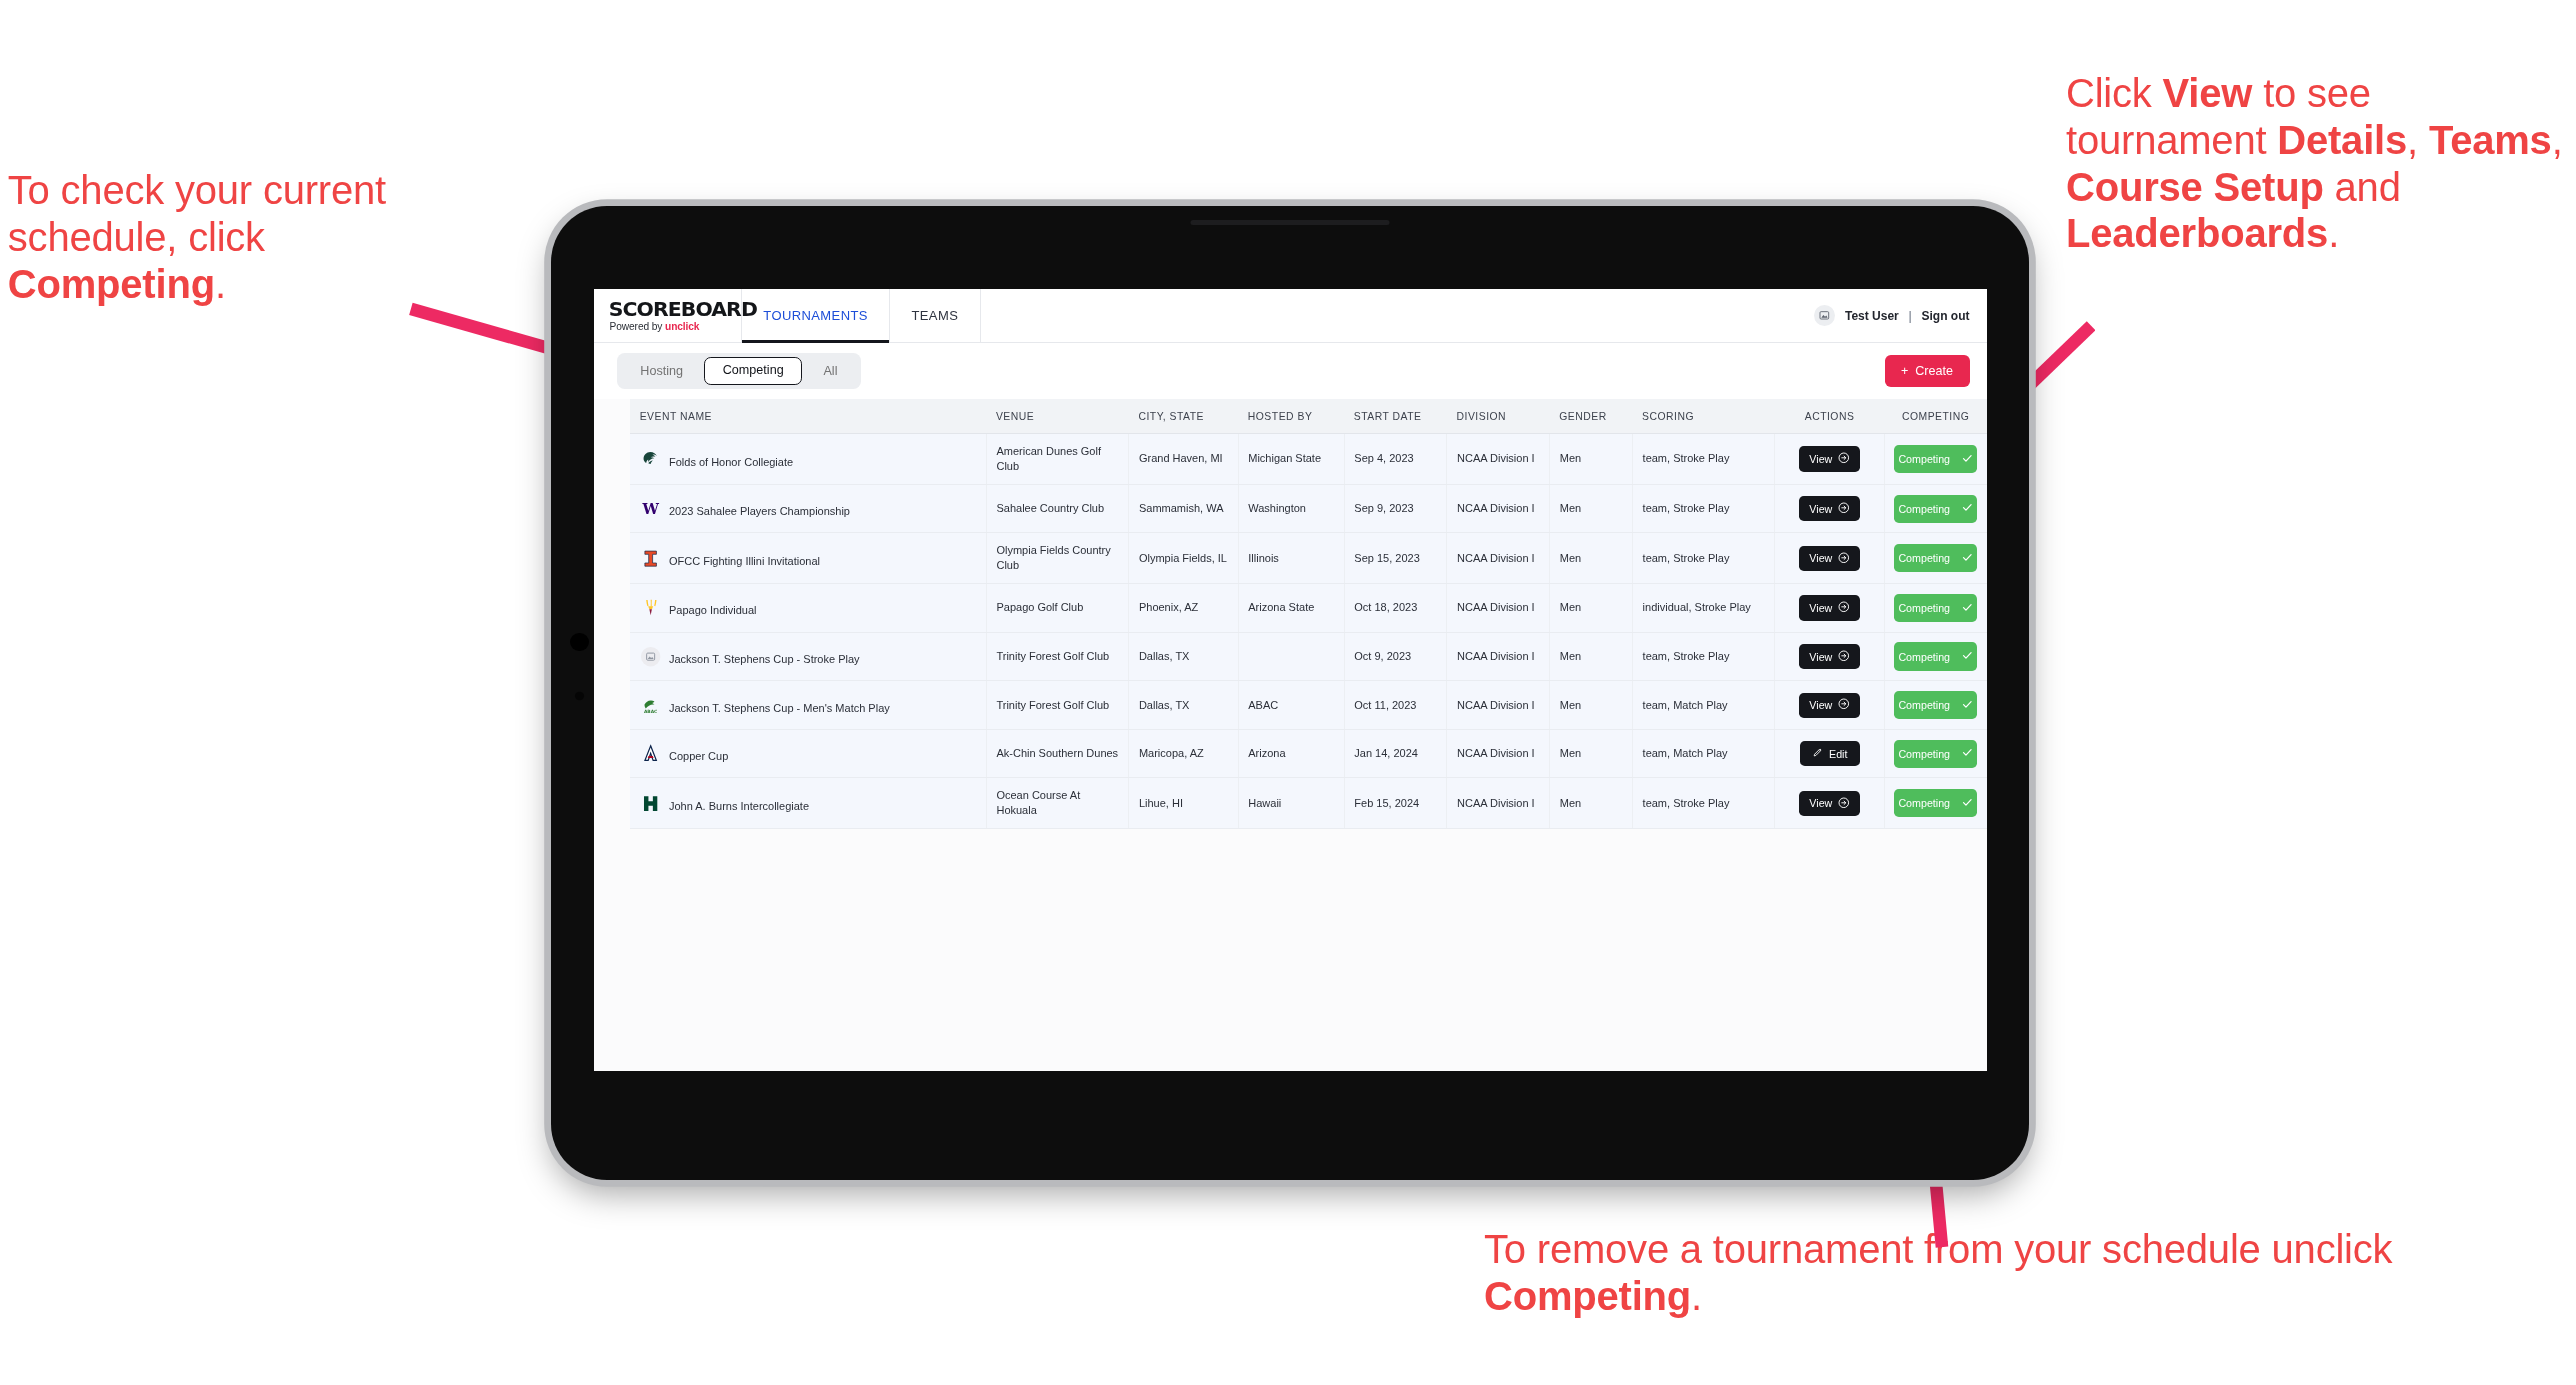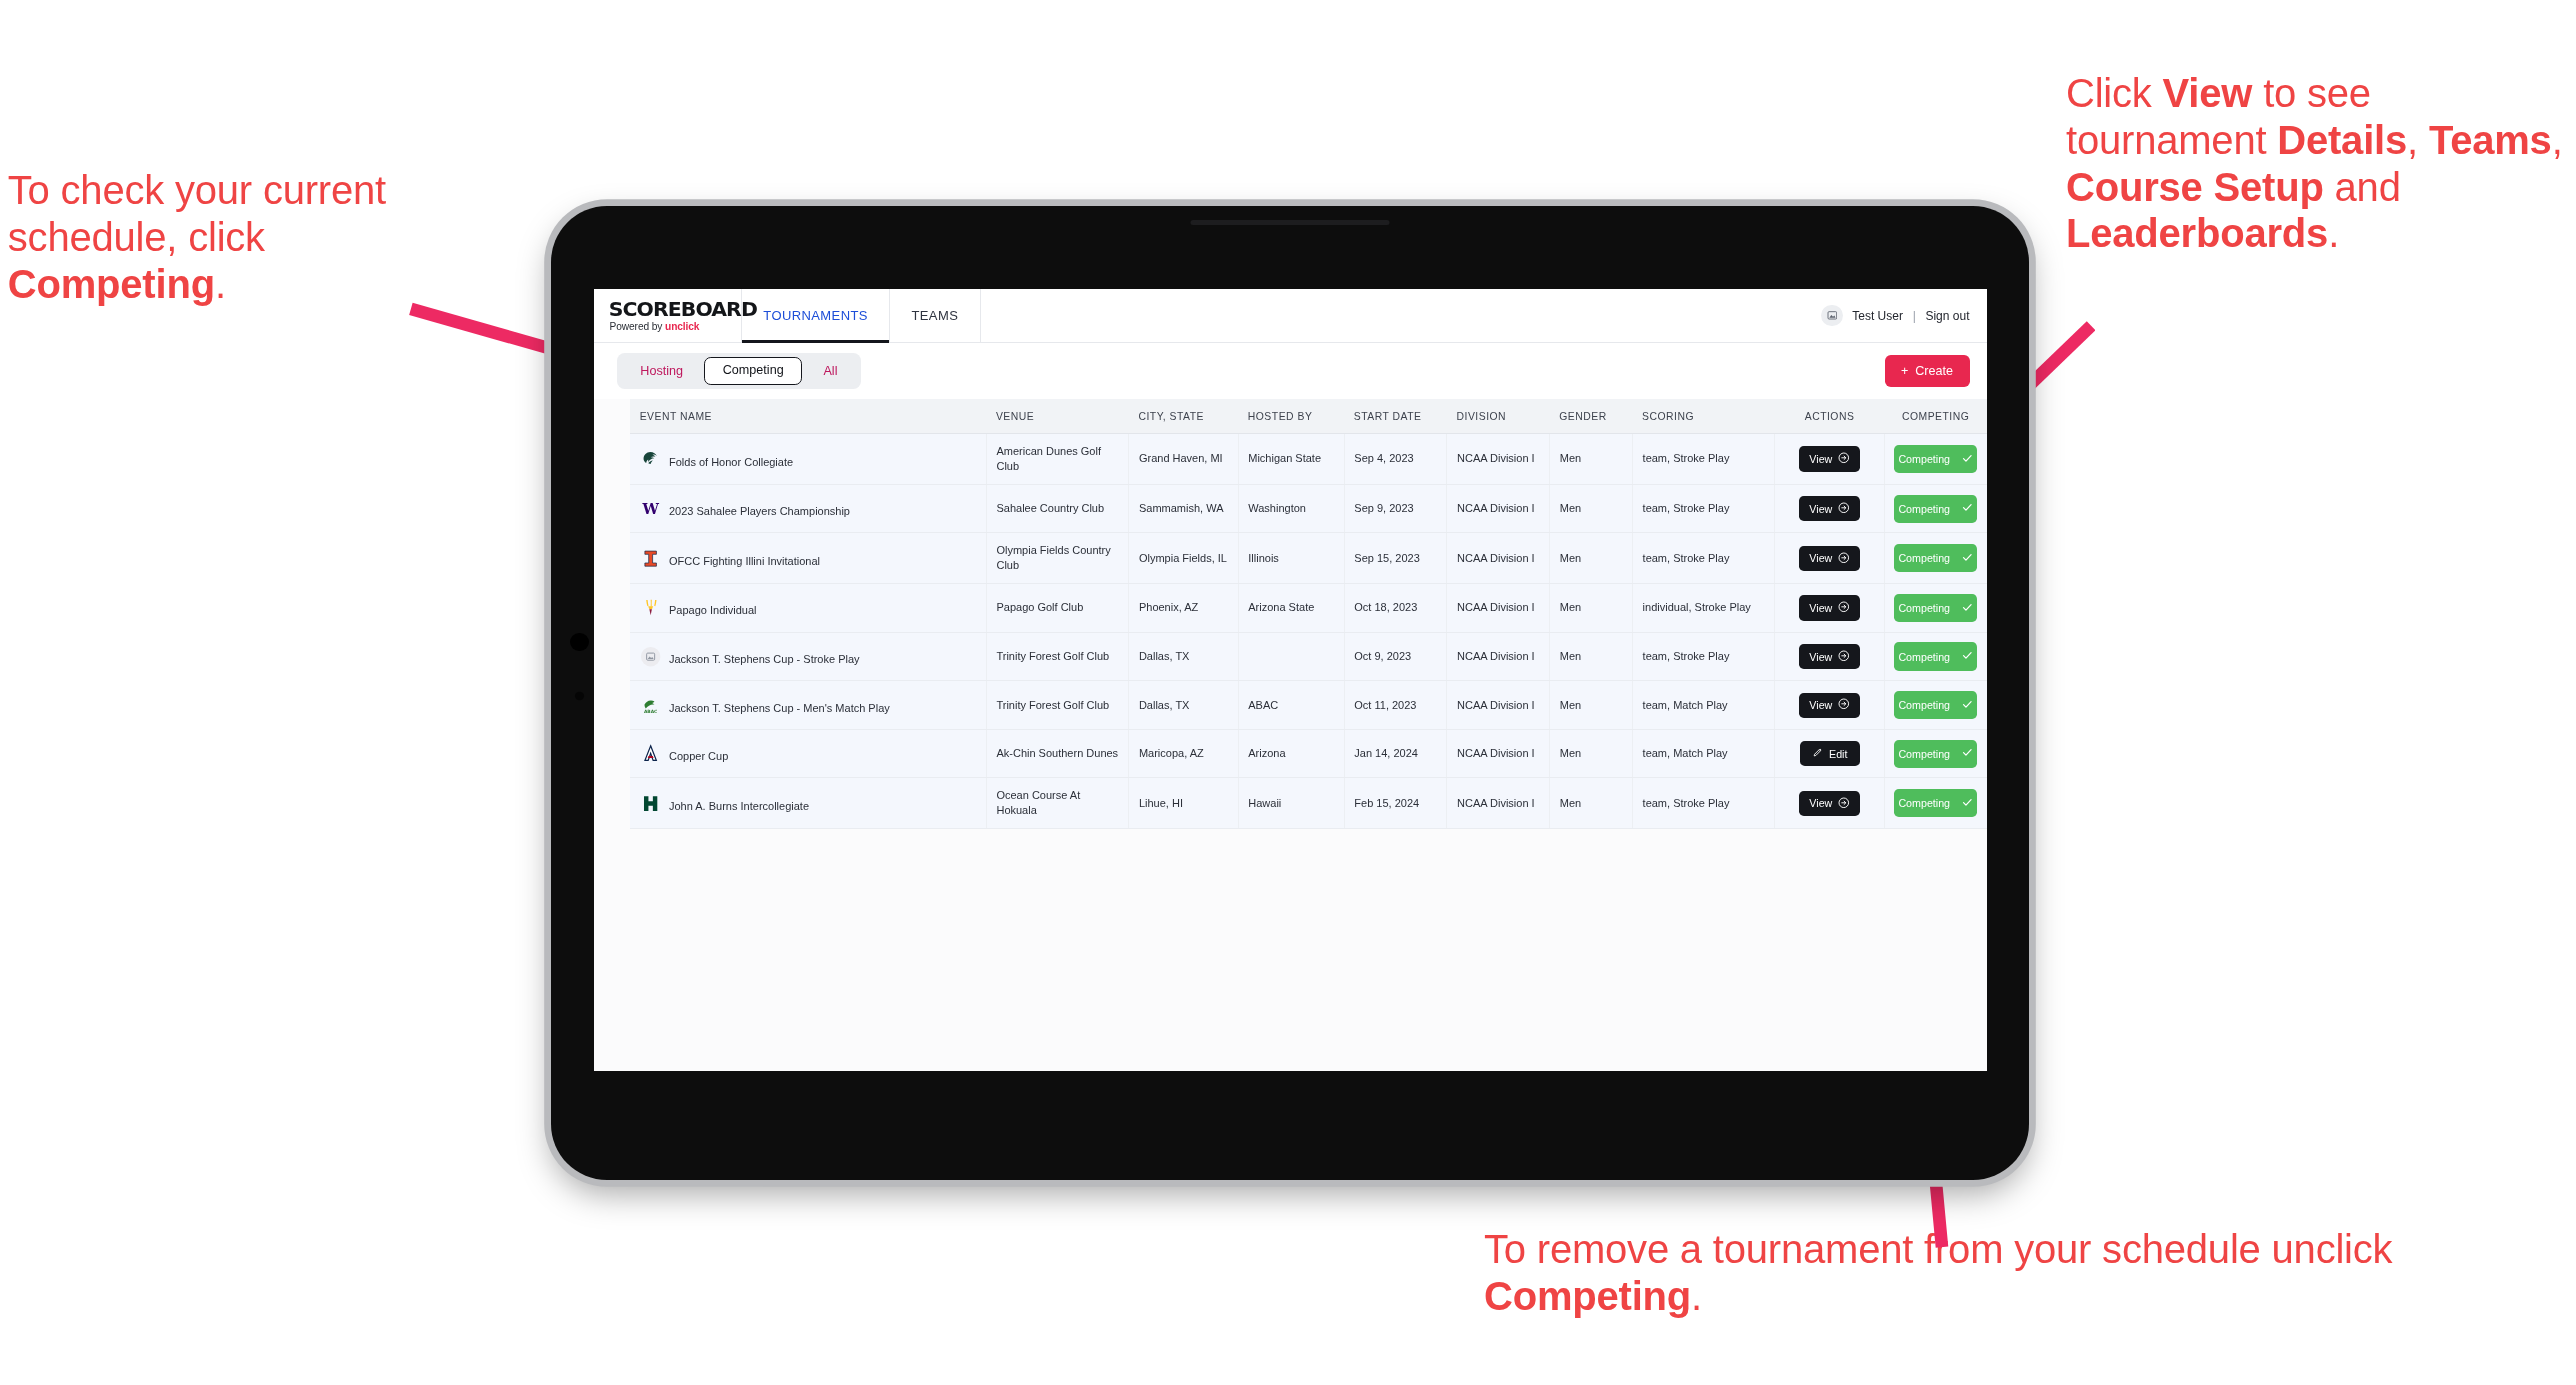--- a/index.html
+++ b/index.html
@@ -50,32 +50,32 @@
   #brand .wordmark { font-family:"DejaVu Sans", sans-serif; font-weight:700; font-size:20px;
            letter-spacing:-0.9px; color:#141619; line-height:1; transform: scaleX(1.02); }
   #brand .tagline { font-size:10.2px; color:#2b2f36; margin-top:2.9px; letter-spacing:-0.1px;}
   #brand .tagline .pink { color:#e8274f; font-weight:700; }
   .navtab { display:flex; align-items:center; padding:0 21.3px; font-size:13px;
             color:#2f3440; letter-spacing:0.4px; position:relative; cursor:pointer; }
   .navtab.active { color:#1d4ed8; }
   .navtab.active::after { content:""; position:absolute; left:0; right:0; bottom:-1px;
             height:2.9px; background:#14161c; }
   .navdivider { width:1px; background:#e6e8ec; }
-  #userbox { margin-left:auto; display:flex; align-items:center; gap:9.7px; padding-right:17.5px; }
+  #userbox { margin-left:auto; display:flex; align-items:center; gap:9.7px; padding-right:17.5px;font-weight:bold; }
   #avatar { width:21.3px; height:21.3px; border-radius:50%; background:#eceef1;
             display:flex; align-items:center; justify-content:center; }
   #userbox .uname { font-size:12px; color:#23262e; }
   #userbox .sep { font-size:12px; color:#9aa0ab; }
   #userbox .signout { font-size:12px; color:#23262e; cursor:pointer; }
 
   
   #toolbar { height: 56px; background:#fff; display:flex; align-items:center;
              padding: 0 17.5px 0 23px; flex: 0 0 auto; }
   #segmented { display:flex; background:#eceef1; border-radius:7.8px; padding:3.9px; gap:1.9px; }
-  .seg { padding: 6.8px 19.4px; font-size:12.6px; color:#be185d; border-radius:6.8px; cursor:pointer;
+  .seg { padding: 6.8px 19.4px; font-size:12.6px; color:#737373; border-radius:6.8px; cursor:pointer;
          white-space:nowrap; }
   .seg.active { background:#fff; color:#101217; border:1.9px solid #15171d; padding:4.8px 17.5px;
          font-weight:400; }
   #create-btn { margin-left:auto; background:#e8274f; color:#fff; border:none;
          font-family:"Liberation Sans", sans-serif;
          font-size:12.6px; padding:8.7px 16.5px; border-radius:5.8px; display:flex;
          align-items:center; gap:6.8px; cursor:pointer; }
 
   
   #tablewrap { flex:1 1 auto; background:#fbfbfc; overflow:hidden;padding-left:36px; }

